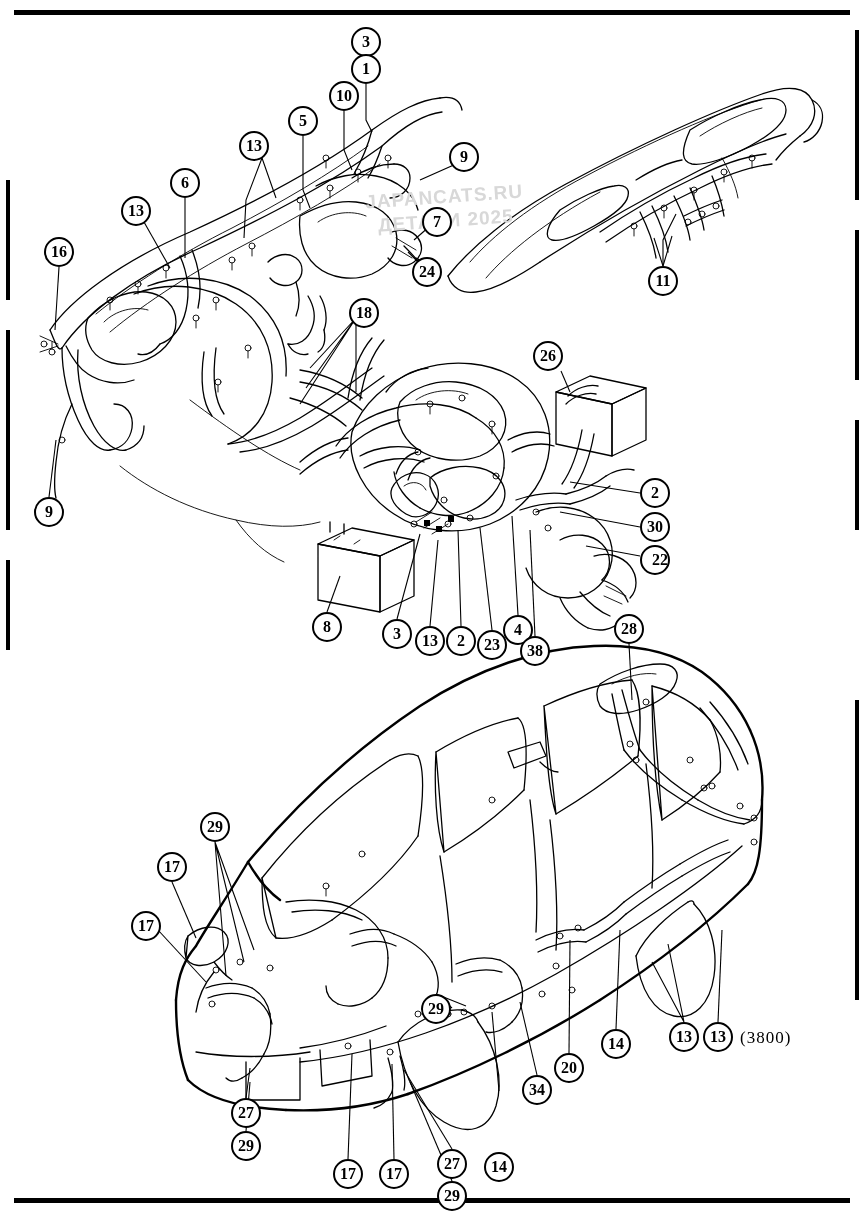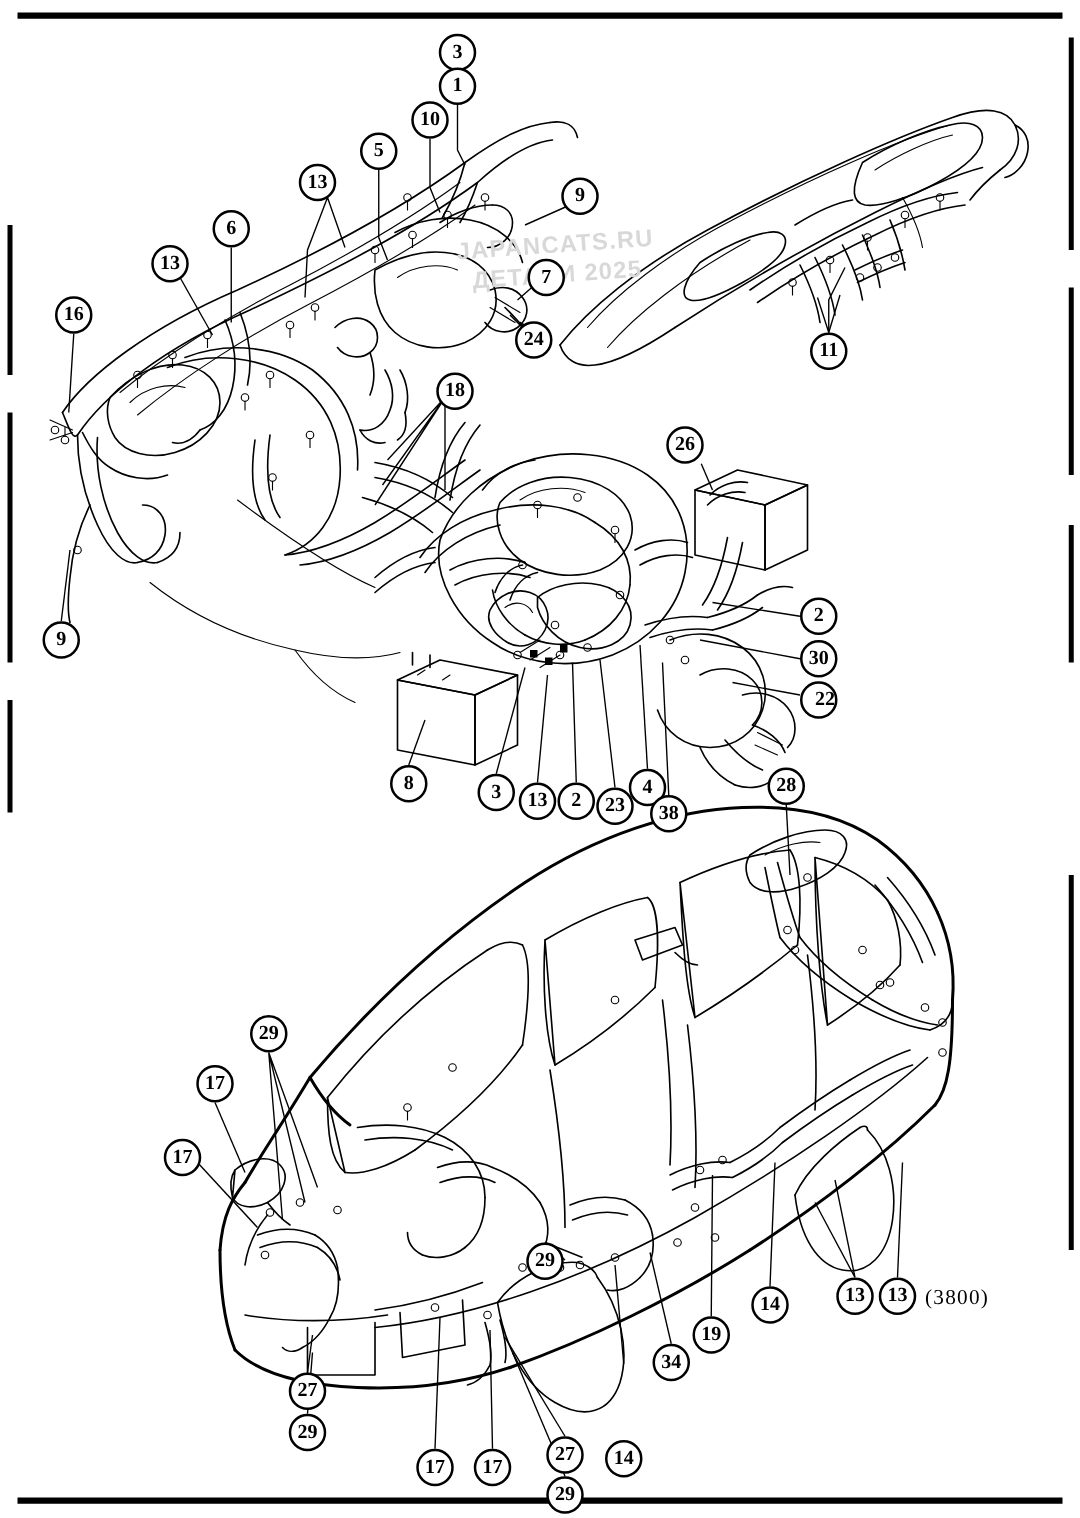--- a/index.html
+++ b/index.html
@@ -588,21 +588,21 @@
       <div class="balloon" style="left: 518px; top: 630px;">4</div>
       <div class="balloon" style="left: 535px; top: 651px;">38</div>
       <div class="balloon" style="left: 629px; top: 629px;">28</div>
       <div class="balloon" style="left: 215px; top: 827px;">29</div>
       <div class="balloon" style="left: 172px; top: 867px;">17</div>
       <div class="balloon" style="left: 146px; top: 926px;">17</div>
       <div class="balloon" style="left: 436px; top: 1009px;">29</div>
       <div class="balloon" style="left: 684px; top: 1037px;">13</div>
       <div class="balloon" style="left: 718px; top: 1037px;">13</div>
       <div class="balloon" style="left: 616px; top: 1044px;">14</div>
-      <div class="balloon" style="left: 569px; top: 1068px;">19</div>
+      <div class="balloon" style="left: 569px; top: 1068px;">20</div>
       <div class="balloon" style="left: 537px; top: 1090px;">34</div>
       <div class="balloon" style="left: 499px; top: 1106px; margin-top: 46px;">14</div>
       <div class="balloon" style="left: 246px; top: 1113px;">27</div>
       <div class="balloon" style="left: 246px; top: 1146px;">29</div>
       <div class="balloon" style="left: 348px; top: 1174px;">17</div>
       <div class="balloon" style="left: 394px; top: 1174px;">17</div>
       <div class="balloon" style="left: 452px; top: 1164px;">27</div>
       <div class="balloon" style="left: 452px; top: 1196px;">29</div>
     </div>
 

